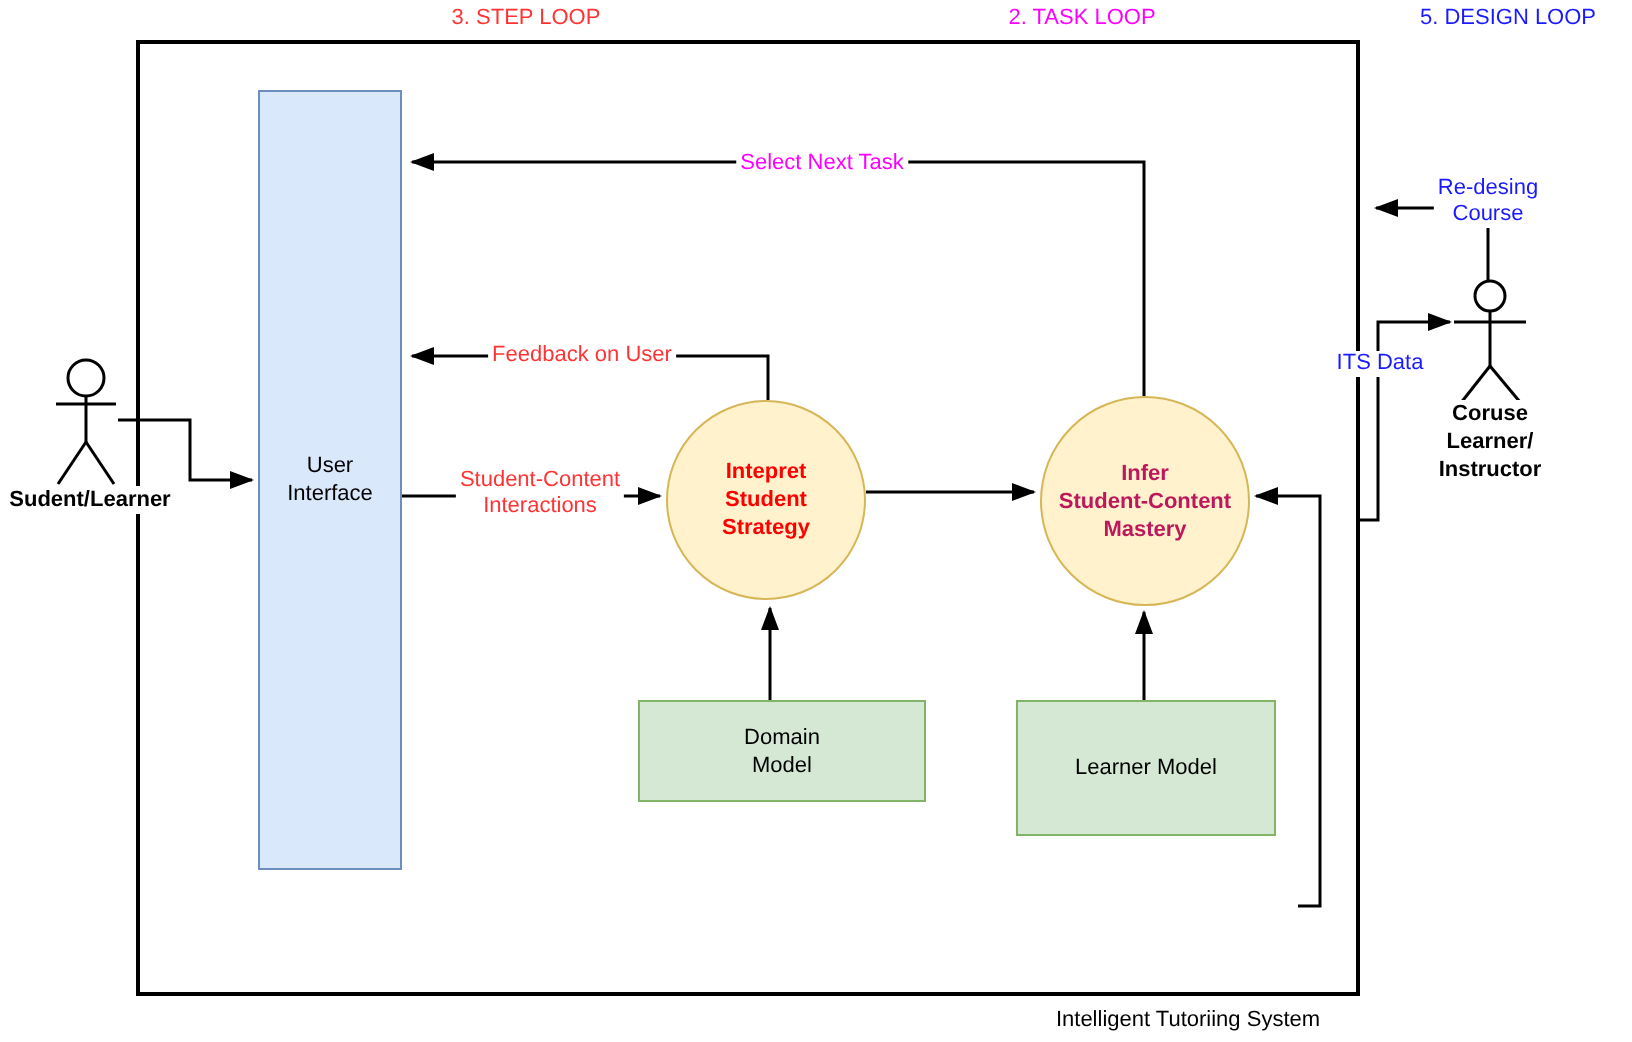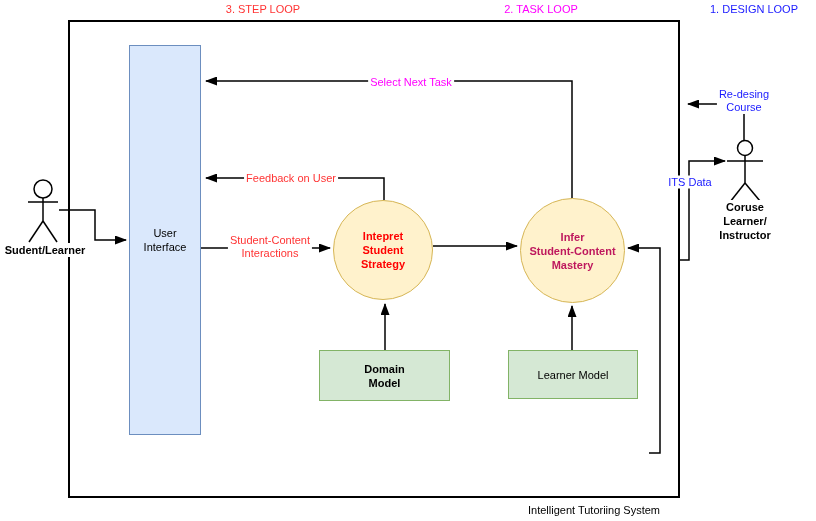--- a/index.html
+++ b/index.html
@@ -22,22 +22,22 @@
   #loop-task{left:541px;color:#FF00FF;}
   #loop-design{left:754px;color:#1A1AFF;}
   
   .node{display:flex;align-items:center;justify-content:center;text-align:center;
         white-space:pre-line;line-height:14px;}
   #node-ui{left:129px;top:45px;width:72px;height:390px;background:#DAE8FC;border:1.5px solid #6C8EBF;}
   .process{background:#FFF2CC;border:1.5px solid #D6B656;border-radius:50%;font-weight:bold;}
   #node-interpret{left:333px;top:200px;width:100px;height:100px;color:#FF0000;}
   #node-infer{left:520px;top:198px;width:105px;height:105px;color:#be185d;}
   .model{background:#D5E8D4;border:1.5px solid #82B366;}
-  #node-domain{left:319px;top:350px;width:131px;height:51px;font-weight:bold;}
-  #node-learner{left:508px;top:350px;width:130px;height:49px;}
+  #node-domain{left:319px;top:350px;width:144px;height:51px;}
+  #node-learner{left:508px;top:350px;width:130px;height:68px;}
   #node-pedagogical{left:519px;top:410px;width:130px;height:50px;}
   
   .edge-label{transform:translate(-50%,-50%);background:#fff;padding:0 2px;
               text-align:center;white-space:pre-line;line-height:13px;}
   #lbl-select{left:411px;top:82px;color:#FF00FF;}
   #lbl-feedback{left:291px;top:178px;color:#FF3333;}
   #lbl-interactions{left:270px;top:247px;color:#FF3333;}
   #lbl-its{left:690px;top:182px;color:#1A1AFF;}
   #lbl-redesign{left:744px;top:101px;color:#1A1AFF;}
   
@@ -84,21 +84,21 @@
       <circle class="figure figure-head" cx="745" cy="148" r="7.5"></circle>
       <path class="figure" d="M745,155.5 L745,183"></path>
       <path class="figure" d="M727,161 L763,161"></path>
       <path class="figure" d="M745,183 L730,202"></path>
       <path class="figure" d="M745,183 L760,201"></path>
     </g>
   </svg>
 
   <div class="abs loop-label" id="loop-step">3. STEP LOOP</div>
   <div class="abs loop-label" id="loop-task">2. TASK LOOP</div>
-  <div class="abs loop-label" id="loop-design">1. DESIGN LOOP</div>
+  <div class="abs loop-label" id="loop-design">5. DESIGN LOOP</div>
 
   <div class="abs node process" id="node-interpret">
     <span>Intepret
 Student
 Strategy</span>
   </div>
   <div class="abs node" id="node-ui">
     <span>User
 Interface</span>
   </div>

